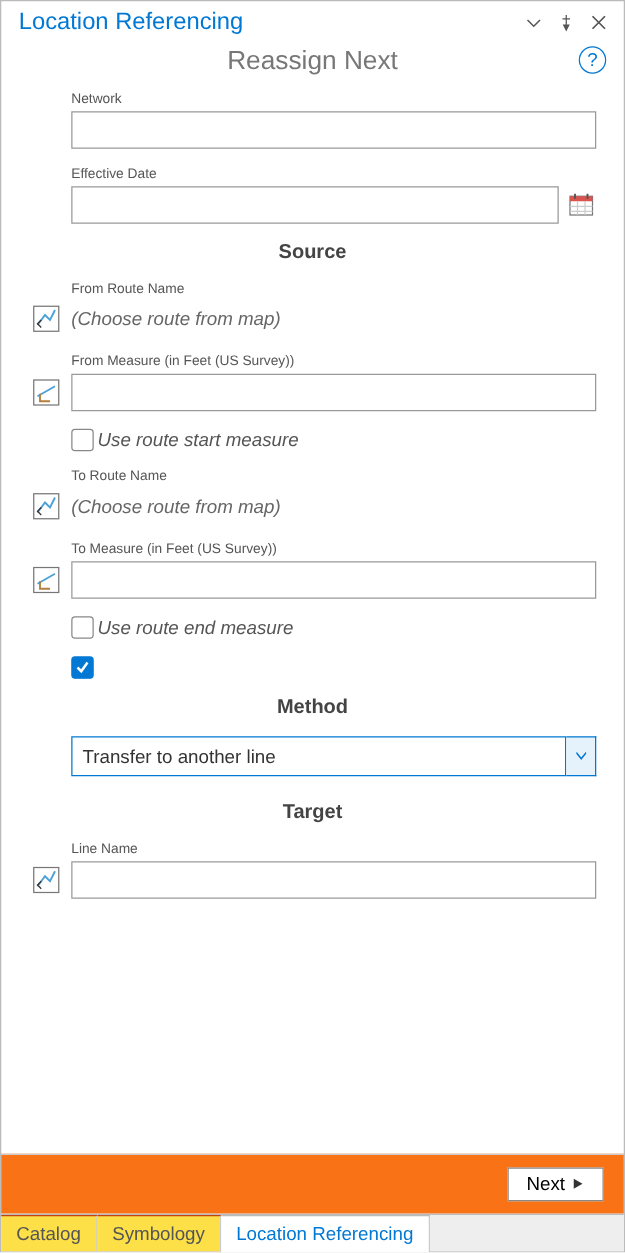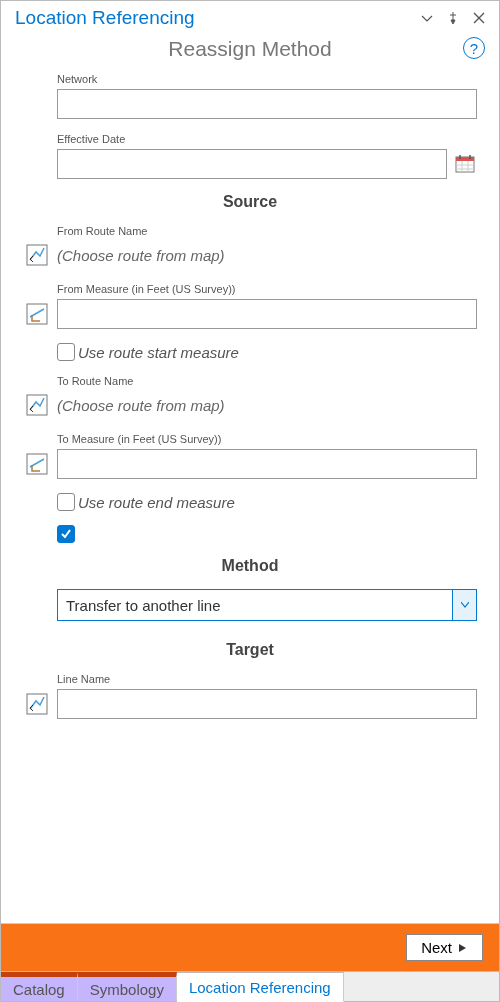--- a/index.html
+++ b/index.html
@@ -179,22 +179,22 @@
     display: flex;
     height: 30px;
     background: #eee;
     border-top: 1px solid #bbb;
   }
   .tab {
     padding: 4px 12px;
     font-size: 15px;
     color: #555;
     border-right: 1px solid #ccc;
-    border-top: 5px solid #c2410c;
-    background: #c4b5fd;
+    border-top: 1px solid #c2410c;
+    background: #fde047;
     cursor: pointer;
     display: flex; align-items: center;
   }
   .tab.active {
     background: #fff;
     color: #0078d4;
     border-top: 1px solid #bbb;
     border-bottom: 1px solid #fff;
     margin-bottom: -1px;
   }
@@ -220,21 +220,21 @@
         </svg>
     </span>
     <span class="wicon">
       <svg width="12" height="12">
           <path d="M1 1 L11 11 M11 1 L1 11" stroke="#555" stroke-width="1.4"></path>
         </svg>
     </span>
   </div>
 
   <div class="subtitle-row">
-    <span class="subtitle">Reassign Method</span>
+    <span class="subtitle">Reassign Next</span>
     <span class="help">?</span>
   </div>
 
   <div class="content">
 
     <div class="field-block">
       <div class="label">Network</div>
       <div class="input-row">
         <div style="width:28px"></div>
         <div class="input-wrap">

